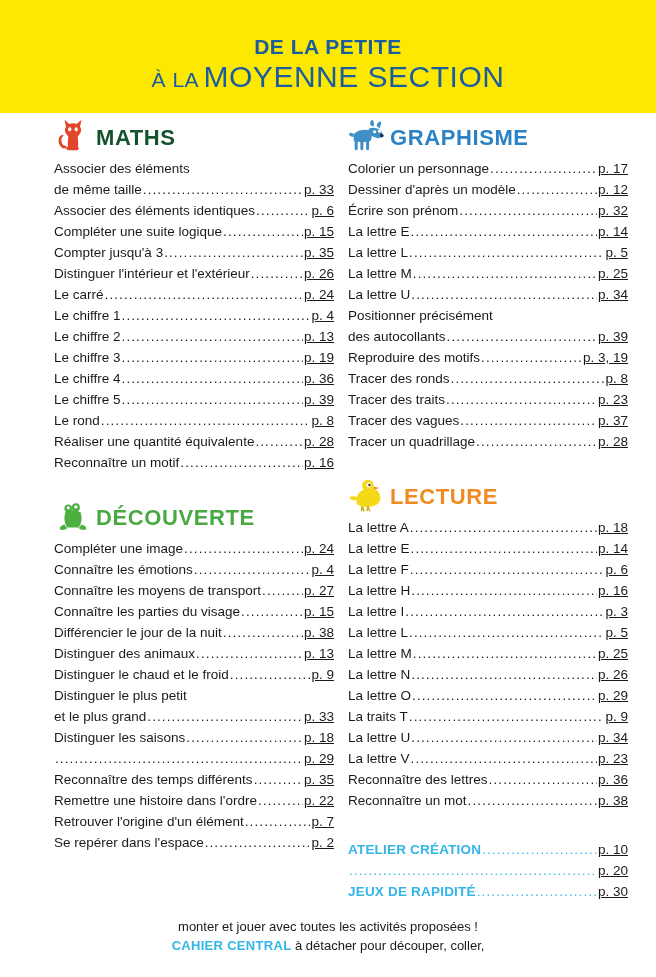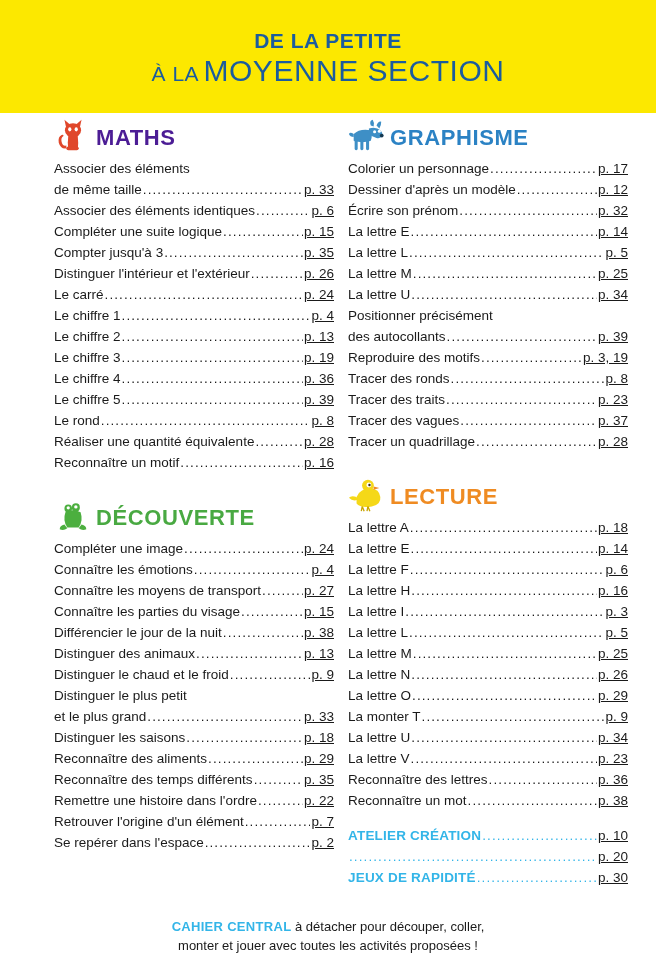--- a/index.html
+++ b/index.html
@@ -21,21 +21,21 @@
     left: 0;
     top: 0;
     width: 656px;
     height: 113px;
     background: #FCE800;
   }
   .banner-inner {
     position: absolute;
     left: 0;
     right: 0;
-    top: 28px;
+    top: 34px;
     text-align: center;
   }
   .banner-line1 {
     color: #1B5C9E;
     font-weight: bold;
     font-size: 21px;
     letter-spacing: 0.5px;
     line-height: 26px;
     font-family: "Liberation Sans", sans-serif;
   }
@@ -124,21 +124,21 @@
     font-size: 13.5px;
   }
   .entry-page {
     white-space: nowrap;
     flex: 0 0 auto;
     text-decoration: underline;
   }
   .entry.nodots       { display: block; }
 
   
-  .special-block { margin-top: 14px; }
+  .special-block { margin-top: 28px; }
   .entry.special .entry-label {
     color: #33B5E8;
     font-weight: bold;
     letter-spacing: 0.2px;
   }
   .entry.special .dots { color: #33B5E8; }
 
   
   .footer {
     position: absolute;
@@ -181,21 +181,21 @@
               <ellipse cx="20" cy="14" rx="8.5" ry="7.5"></ellipse>
               <path d="M15 20 q-1 8 0 14 h10 q1-6 0-14 z"></path>
               <path d="M13 33 q-6 1 -8 -6 q-1 -6 3 -8 q2 -1 2 1 q-3 2 -2 6 q1 5 5 4 z"></path>
               <rect x="13" y="31" width="13" height="4" rx="2"></rect>
             </g>
             <g fill="#ffffff">
               <ellipse cx="16.6" cy="13" rx="1.7" ry="2.2"></ellipse>
               <ellipse cx="23.4" cy="13" rx="1.7" ry="2.2"></ellipse>
             </g>
           </svg>
-          <div class="section-title t-maths" style="color: #4c1d95; text-align: right;">MATHS</div>
+          <div class="section-title t-maths" style="color: #14532d; text-align: right;">MATHS</div>
         </div>
         <div class="entry nodots"><span class="entry-label">Associer des éléments</span></div>
         <div class="entry">
           <span class="entry-label">de même taille</span>
           <span class="dots">........................................................................................................................</span>
           <span class="entry-page">p. 33</span>
         </div>
         <div class="entry">
           <span class="entry-label">Associer des éléments identiques</span>
           <span class="dots">........................................................................................................................</span>
@@ -319,21 +319,20 @@
           <span class="entry-label">et le plus grand</span>
           <span class="dots">........................................................................................................................</span>
           <span class="entry-page">p. 33</span>
         </div>
         <div class="entry">
           <span class="entry-label">Distinguer les saisons</span>
           <span class="dots">........................................................................................................................</span>
           <span class="entry-page">p. 18</span>
         </div>
         <div class="entry">
-          <span class="entry-label">Reconnaître des aliments</span>
           <span class="dots">........................................................................................................................</span>
           <span class="entry-page">p. 29</span>
         </div>
         <div class="entry">
           <span class="entry-label">Reconnaître des temps différents</span>
           <span class="dots">........................................................................................................................</span>
           <span class="entry-page">p. 35</span>
         </div>
         <div class="entry">
           <span class="entry-label">Remettre une histoire dans l'ordre</span>
@@ -498,21 +497,21 @@
           <span class="entry-label">La lettre N</span>
           <span class="dots">........................................................................................................................</span>
           <span class="entry-page">p. 26</span>
         </div>
         <div class="entry">
           <span class="entry-label">La lettre O</span>
           <span class="dots">........................................................................................................................</span>
           <span class="entry-page">p. 29</span>
         </div>
         <div class="entry">
-          <span class="entry-label">La monter T</span>
+          <span class="entry-label">La traits T</span>
           <span class="dots">........................................................................................................................</span>
           <span class="entry-page">p. 9</span>
         </div>
         <div class="entry">
           <span class="entry-label">La lettre U</span>
           <span class="dots">........................................................................................................................</span>
           <span class="entry-page">p. 34</span>
         </div>
         <div class="entry">
           <span class="entry-label">La lettre V</span>
@@ -543,17 +542,17 @@
         <div class="entry special">
           <span class="entry-label">JEUX DE RAPIDITÉ</span>
           <span class="dots">........................................................................................................................</span>
           <span class="entry-page">p. 30</span>
         </div>
       </div>
     </div>
 </div>
 
 <div class="footer">
+  <div>monter et jouer avec toutes les activités proposées !</div>
   <div>
     <span class="footer-accent">CAHIER CENTRAL</span><span> à détacher pour découper, coller,</span>
   </div>
-  <div>monter et jouer avec toutes les activités proposées !</div>
 </div>
 
 </body></html>

